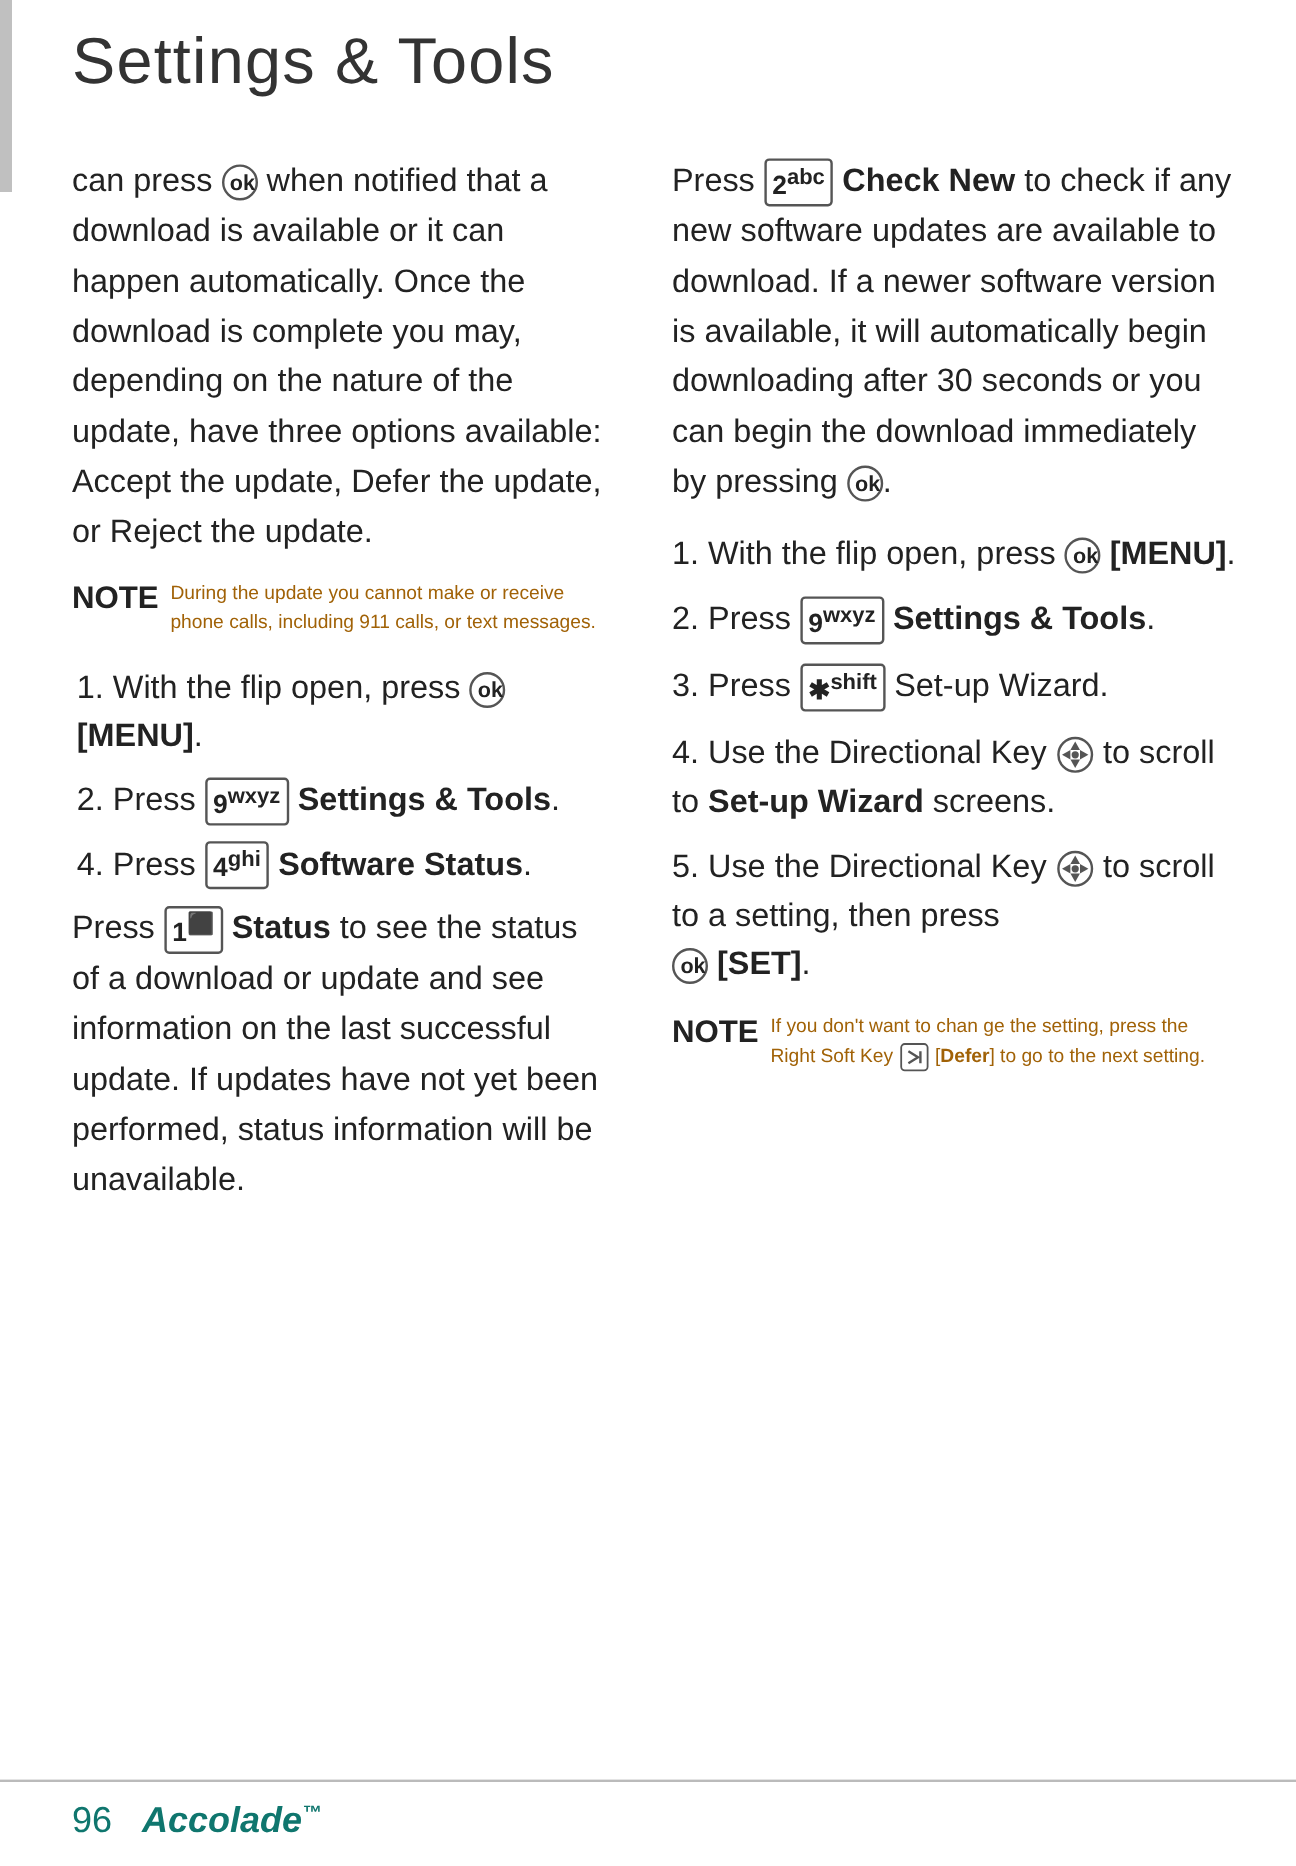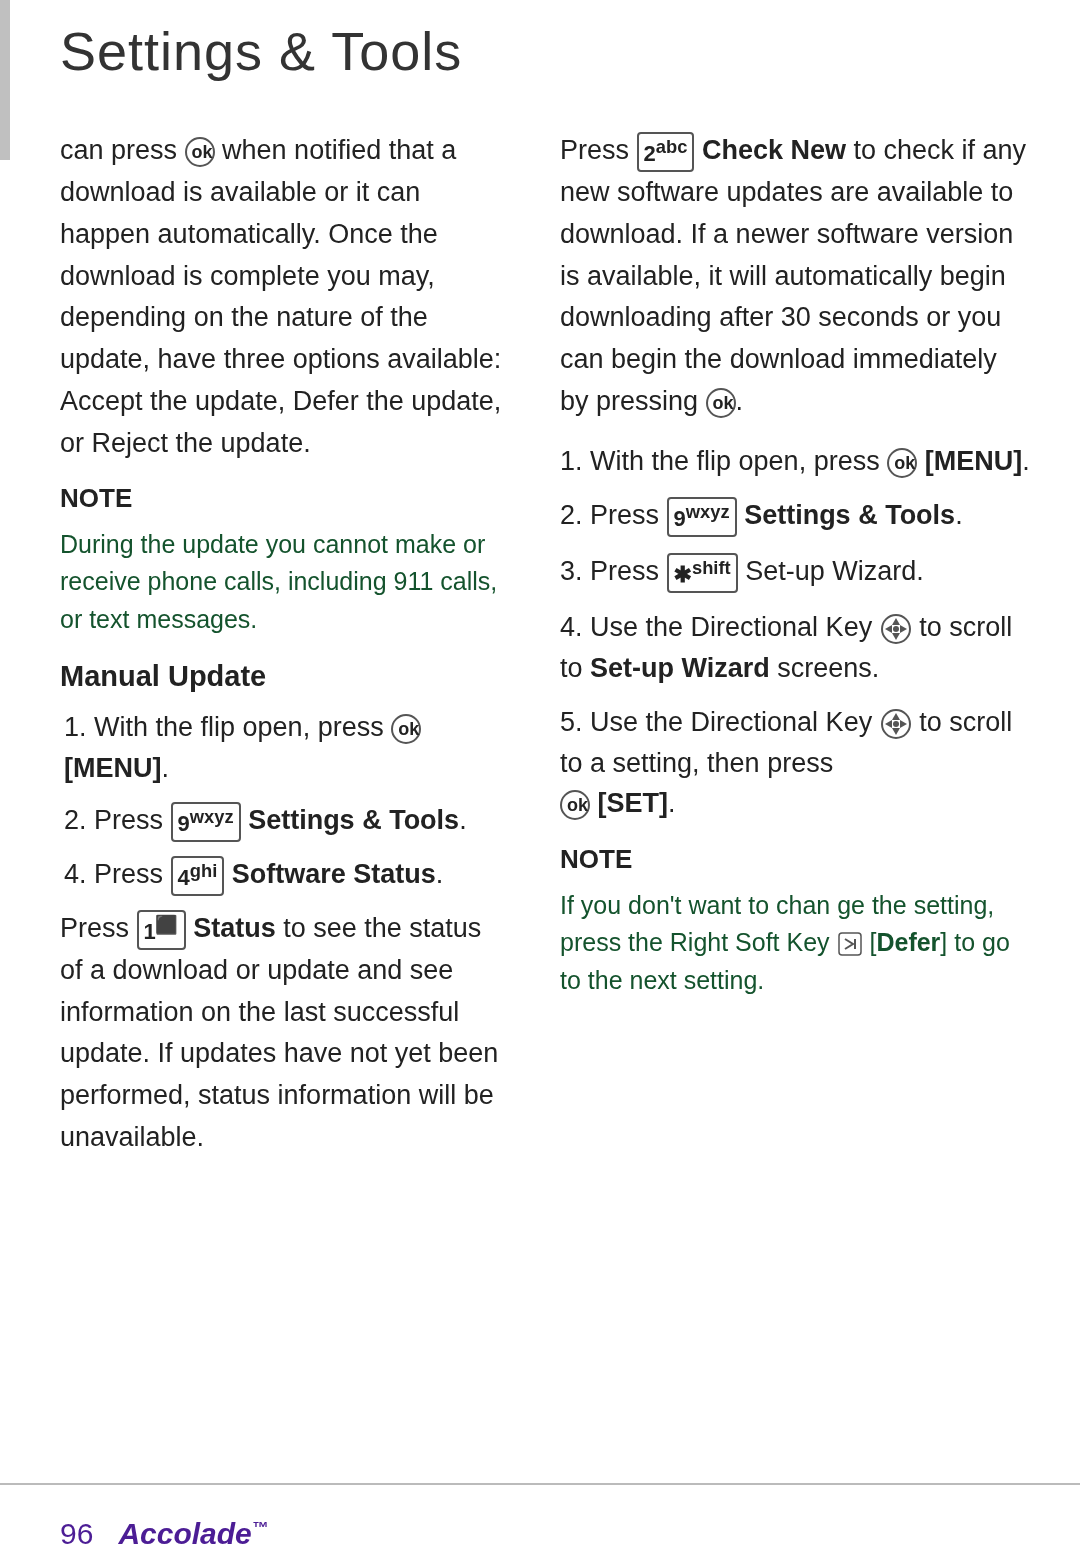--- a/index.html
+++ b/index.html
@@ -46,34 +46,33 @@
       top: 130px;
       left: 560px;
       width: 470px;
     }
 
     .note-block {
       display: flex;
       gap: 12px;
       margin-bottom: 22px;
       margin-top: 10px;
-      flex-direction: column;
     }
 
     .note-label {
       font-weight: bold;
       font-size: 26px;
       white-space: nowrap;
       min-width: 70px;
     }
 
     .note-text {
-      font-size: 25px;
+      font-size: 16px;
       line-height: 1.5;
-      color: #14532d;
+      color: #a16207;
     }
 
     .section-heading {
       font-weight: bold;
       font-size: 29px;
       margin-bottom: 14px;
       color: #222;
     }
 
     .list-item {
@@ -126,24 +125,24 @@
       position: absolute;
       bottom: 70px;
       left: 0;
       right: 0;
       height: 2px;
       background: #bbb;
     }
 
     .footer {
       position: absolute;
-      bottom: 4px;
+      bottom: 20px;
       left: 60px;
       font-size: 30px;
-      color: #4c1d95;
+      color: #0f766e;
     }
 
     .footer .page-num {
       font-weight: normal;
     }
 
     .footer .brand {
       font-weight: bold;
       font-style: italic;
     }
@@ -174,21 +173,20 @@
 
   <div class="para-block">
     can press <span class="ok-circle">ok</span> when notified that a download is available or it can happen automatically. Once the download is complete you may, depending on the nature of the update, have three options available: Accept the update, Defer the update, or Reject the update.
   </div>
 
   <div class="note-block">
     <span class="note-label">NOTE</span>
     <span class="note-text">During the update you cannot make or receive phone calls, including 911  calls, or text messages.</span>
   </div>
 
-  <div class="section-heading">Manual Update</div>
 
   <div class="list-item">
     1. With the flip open, press <span class="ok-circle">ok</span> <span class="inline-bold">[MENU]</span>.
   </div>
   <div class="list-item">
     2. Press <span class="kbd-box">9<sup>wxyz</sup></span> <span class="inline-bold">Settings &amp; Tools</span>.
   </div>
   <div class="list-item">
     4. Press <span class="kbd-box">4<sup>ghi</sup></span> <span class="inline-bold">Software Status</span>.
   </div>

